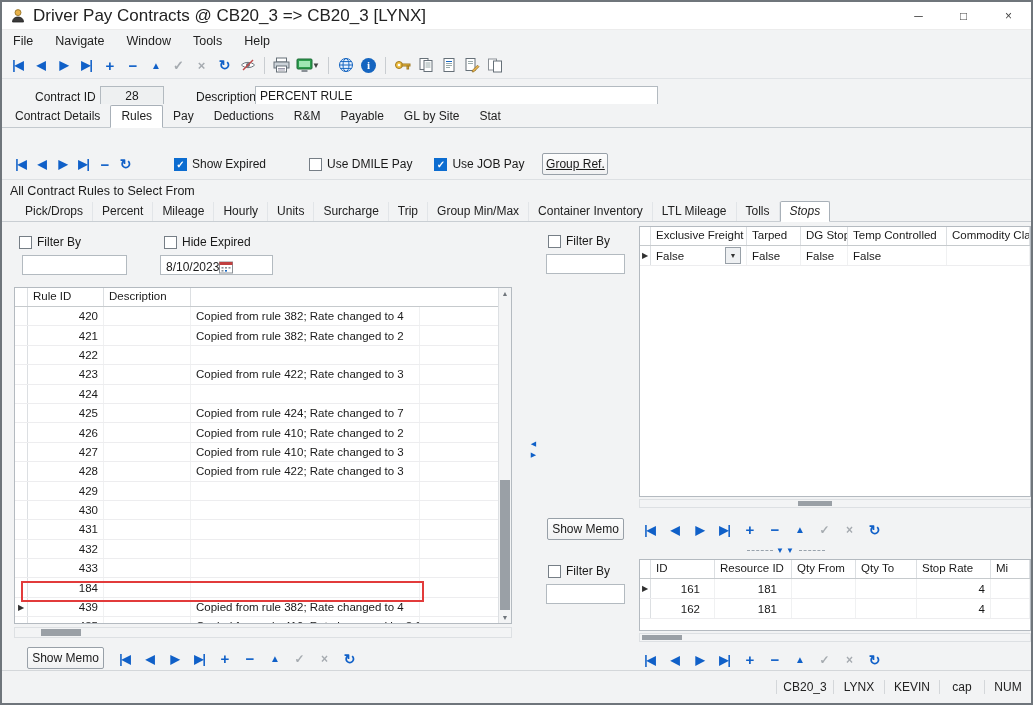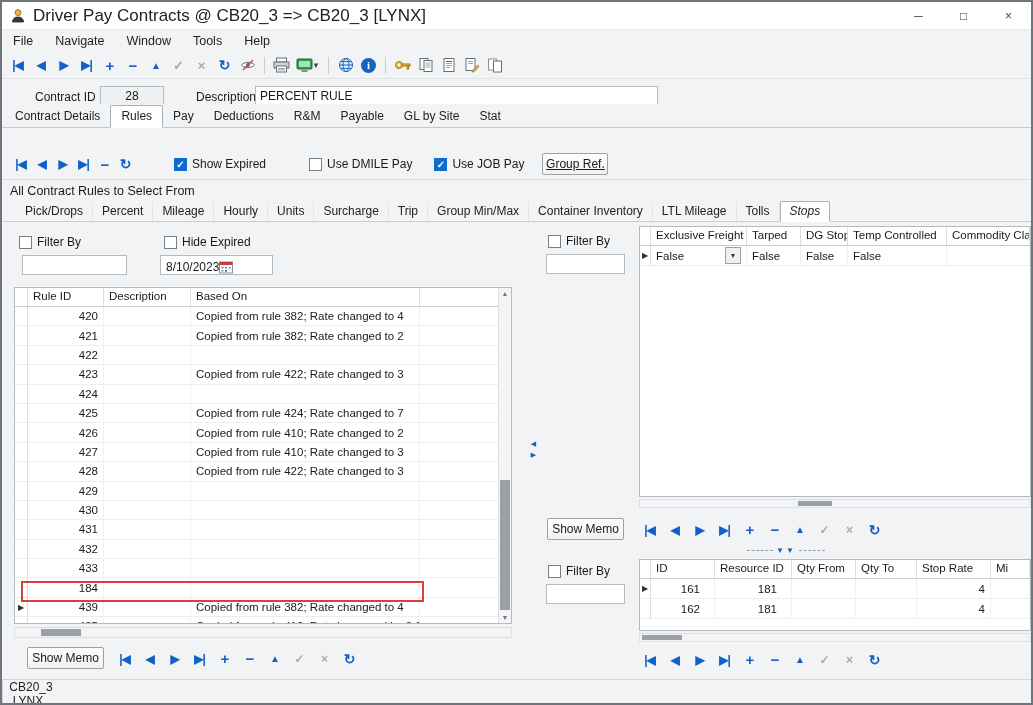--- a/index.html
+++ b/index.html
@@ -68,21 +68,21 @@
   .vthumb{position:absolute;left:1px;width:10px;background:#9aa0a6;}
   .hsb{position:absolute;background:#f3f4f5;border:1px solid #dde0e3;box-sizing:border-box;}
   .hthumb{position:absolute;top:1px;bottom:1px;background:#9aa0a6;}
   
   .vsplit{position:absolute;display:flex;flex-direction:column;align-items:center;justify-content:center;gap:3px;color:#1060c8;font-size:7px;}
   .hsplit{position:absolute;display:flex;align-items:center;justify-content:center;font-size:8px;color:#1060c8;letter-spacing:2px;}
   .hsplit::before,.hsplit::after{content:"";flex:1;border-top:1px dashed #98a2ac;margin:0 3px;}
   
   .combo{width:14px;height:15px;border:1px solid #98a0a8;background:#eef0f2;font-size:7px;display:flex;align-items:center;justify-content:center;color:#333;margin-left:auto;flex:none;}
   
-  .statusbar{position:absolute;left:0;right:0;bottom:0;height:24px;background:#f2f3f4;border-top:1px solid #d4d7da;display:flex;align-items:flex-start;box-sizing:border-box;flex-direction:column;}
+  .statusbar{position:absolute;left:0;right:0;bottom:0;height:33px;background:#f2f3f4;border-top:1px solid #d4d7da;display:flex;align-items:center;box-sizing:border-box;}
   .scell{border-left:1px solid #d4d7da;display:flex;align-items:center;justify-content:center;font-size:12px;color:#222;}
 </style>
 </head>
 <body>
 
 <div class="win">
 
   <div class="titlebar">
     <span class="app-icon">
       <svg width="16" height="16" viewBox="0 0 16 16">
@@ -275,21 +275,20 @@
           <rect x="6" y="9" width="2" height="1.6" fill="#1565c0"></rect>
         </svg>
     </span>
   </div>
 
   <div class="grid" style="left:12px;top:285px;width:498px;height:337px">
     <div class="ghead">
       <div class="gut"></div>
       <div class="gh w-rid">Rule ID</div>
       <div class="gh w-desc">Description</div>
-      <div class="gh w-based">Based On</div>
       <div class="gh fx"></div>
     </div>
     <div class="grow">
         <div class="gut"></div>
         <div class="gc num w-rid">420</div>
         <div class="gc w-desc"></div>
         <div class="gc w-based">Copied from rule 382; Rate changed to 4</div>
         <div class="gc fx"></div>
       </div>
     <div class="grow">

